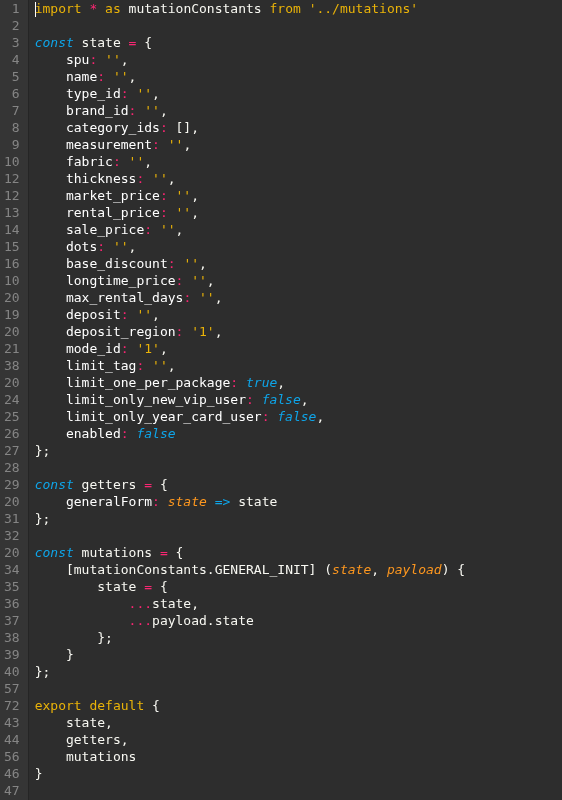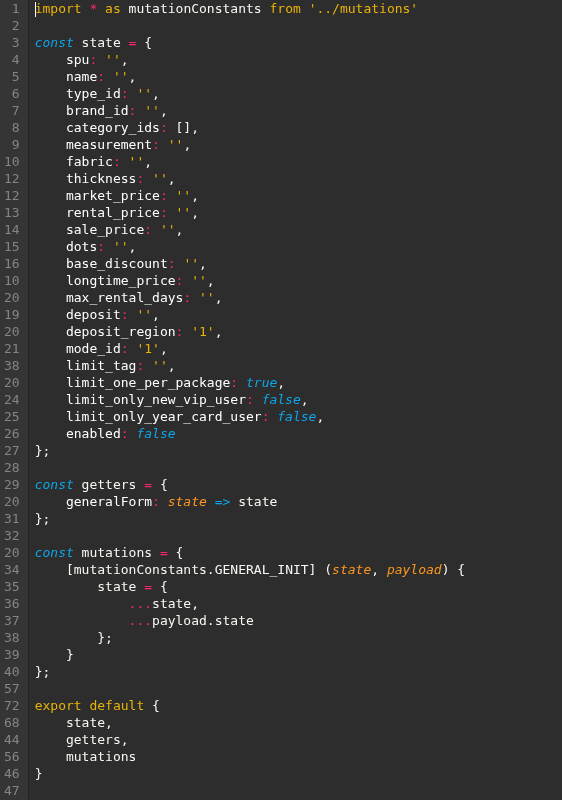--- a/index.html
+++ b/index.html
@@ -88,19 +88,19 @@
     <div>20</div>
     <div>34</div>
     <div>35</div>
     <div>36</div>
     <div>37</div>
     <div>38</div>
     <div>39</div>
     <div>40</div>
     <div>57</div>
     <div>72</div>
-    <div>68</div>
+    <div>43</div>
     <div>44</div>
     <div>56</div>
     <div>46</div>
     <div>47</div>
   </div>
 <div class="code" id="code"><div class="line"><span class="cursor"></span><span class="kw">import</span><span class="id"> </span><span class="op">*</span><span class="id"> </span><span class="kw">as</span><span class="id"> mutationConstants </span><span class="kw">from</span><span class="id"> </span><span class="str">'../mutations'</span></div><div class="line"></div><div class="line"><span class="kw2">const</span><span class="id"> state </span><span class="op">=</span><span class="id"> </span><span class="punc">{</span></div><div class="line"><span class="id">    </span><span class="fn">spu</span><span class="op">:</span><span class="id"> </span><span class="str">''</span><span class="punc">,</span></div><div class="line"><span class="id">    </span><span class="fn">name</span><span class="op">:</span><span class="id"> </span><span class="str">''</span><span class="punc">,</span></div><div class="line"><span class="id">    </span><span class="fn">type_id</span><span class="op">:</span><span class="id"> </span><span class="str">''</span><span class="punc">,</span></div><div class="line"><span class="id">    </span><span class="fn">brand_id</span><span class="op">:</span><span class="id"> </span><span class="str">''</span><span class="punc">,</span></div><div class="line"><span class="id">    </span><span class="fn">category_ids</span><span class="op">:</span><span class="id"> </span><span class="punc">[]</span><span class="punc">,</span></div><div class="line"><span class="id">    </span><span class="fn">measurement</span><span class="op">:</span><span class="id"> </span><span class="str">''</span><span class="punc">,</span></div><div class="line"><span class="id">    </span><span class="fn">fabric</span><span class="op">:</span><span class="id"> </span><span class="str">''</span><span class="punc">,</span></div><div class="line"><span class="id">    </span><span class="fn">thickness</span><span class="op">:</span><span class="id"> </span><span class="str">''</span><span class="punc">,</span></div><div class="line"><span class="id">    </span><span class="fn">market_price</span><span class="op">:</span><span class="id"> </span><span class="str">''</span><span class="punc">,</span></div><div class="line"><span class="id">    </span><span class="fn">rental_price</span><span class="op">:</span><span class="id"> </span><span class="str">''</span><span class="punc">,</span></div><div class="line"><span class="id">    </span><span class="fn">sale_price</span><span class="op">:</span><span class="id"> </span><span class="str">''</span><span class="punc">,</span></div><div class="line"><span class="id">    </span><span class="fn">dots</span><span class="op">:</span><span class="id"> </span><span class="str">''</span><span class="punc">,</span></div><div class="line"><span class="id">    </span><span class="fn">base_discount</span><span class="op">:</span><span class="id"> </span><span class="str">''</span><span class="punc">,</span></div><div class="line"><span class="id">    </span><span class="fn">longtime_price</span><span class="op">:</span><span class="id"> </span><span class="str">''</span><span class="punc">,</span></div><div class="line"><span class="id">    </span><span class="fn">max_rental_days</span><span class="op">:</span><span class="id"> </span><span class="str">''</span><span class="punc">,</span></div><div class="line"><span class="id">    </span><span class="fn">deposit</span><span class="op">:</span><span class="id"> </span><span class="str">''</span><span class="punc">,</span></div><div class="line"><span class="id">    </span><span class="fn">deposit_region</span><span class="op">:</span><span class="id"> </span><span class="str">'1'</span><span class="punc">,</span></div><div class="line"><span class="id">    </span><span class="fn">mode_id</span><span class="op">:</span><span class="id"> </span><span class="str">'1'</span><span class="punc">,</span></div><div class="line"><span class="id">    </span><span class="fn">limit_tag</span><span class="op">:</span><span class="id"> </span><span class="str">''</span><span class="punc">,</span></div><div class="line"><span class="id">    </span><span class="fn">limit_one_per_package</span><span class="op">:</span><span class="id"> </span><span class="kw2">true</span><span class="punc">,</span></div><div class="line"><span class="id">    </span><span class="fn">limit_only_new_vip_user</span><span class="op">:</span><span class="id"> </span><span class="kw2">false</span><span class="punc">,</span></div><div class="line"><span class="id">    </span><span class="fn">limit_only_year_card_user</span><span class="op">:</span><span class="id"> </span><span class="kw2">false</span><span class="punc">,</span></div><div class="line"><span class="id">    </span><span class="fn">enabled</span><span class="op">:</span><span class="id"> </span><span class="kw2">false</span></div><div class="line"><span class="punc">};</span></div><div class="line"></div><div class="line"><span class="kw2">const</span><span class="id"> getters </span><span class="op">=</span><span class="id"> </span><span class="punc">{</span></div><div class="line"><span class="id">    </span><span class="fn">generalForm</span><span class="op">:</span><span class="id"> </span><span class="param">state</span><span class="id"> </span><span class="kw2">=&gt;</span><span class="id"> state</span></div><div class="line"><span class="punc">};</span></div><div class="line"></div><div class="line"><span class="kw2">const</span><span class="id"> mutations </span><span class="op">=</span><span class="id"> </span><span class="punc">{</span></div><div class="line"><span class="id">    </span><span class="punc">[</span><span class="id">mutationConstants</span><span class="punc">.</span><span class="id">GENERAL_INIT</span><span class="punc">]</span><span class="id"> </span><span class="punc">(</span><span class="param">state</span><span class="punc">, </span><span class="param">payload</span><span class="punc">)</span><span class="id"> </span><span class="punc">{</span></div><div class="line"><span class="id">        state </span><span class="op">=</span><span class="id"> </span><span class="punc">{</span></div><div class="line"><span class="id">            </span><span class="op">...</span><span class="id">state</span><span class="punc">,</span></div><div class="line"><span class="id">            </span><span class="op">...</span><span class="id">payload</span><span class="punc">.</span><span class="id">state</span></div><div class="line"><span class="id">        </span><span class="punc">};</span></div><div class="line"><span class="id">    </span><span class="punc">}</span></div><div class="line"><span class="punc">};</span></div><div class="line"></div><div class="line"><span class="kw">export</span><span class="id"> </span><span class="kw">default</span><span class="id"> </span><span class="punc">{</span></div><div class="line"><span class="id">    state</span><span class="punc">,</span></div><div class="line"><span class="id">    getters</span><span class="punc">,</span></div><div class="line"><span class="id">    mutations</span></div><div class="line"><span class="punc">}</span></div><div class="line"></div></div>
 
 </body></html>

